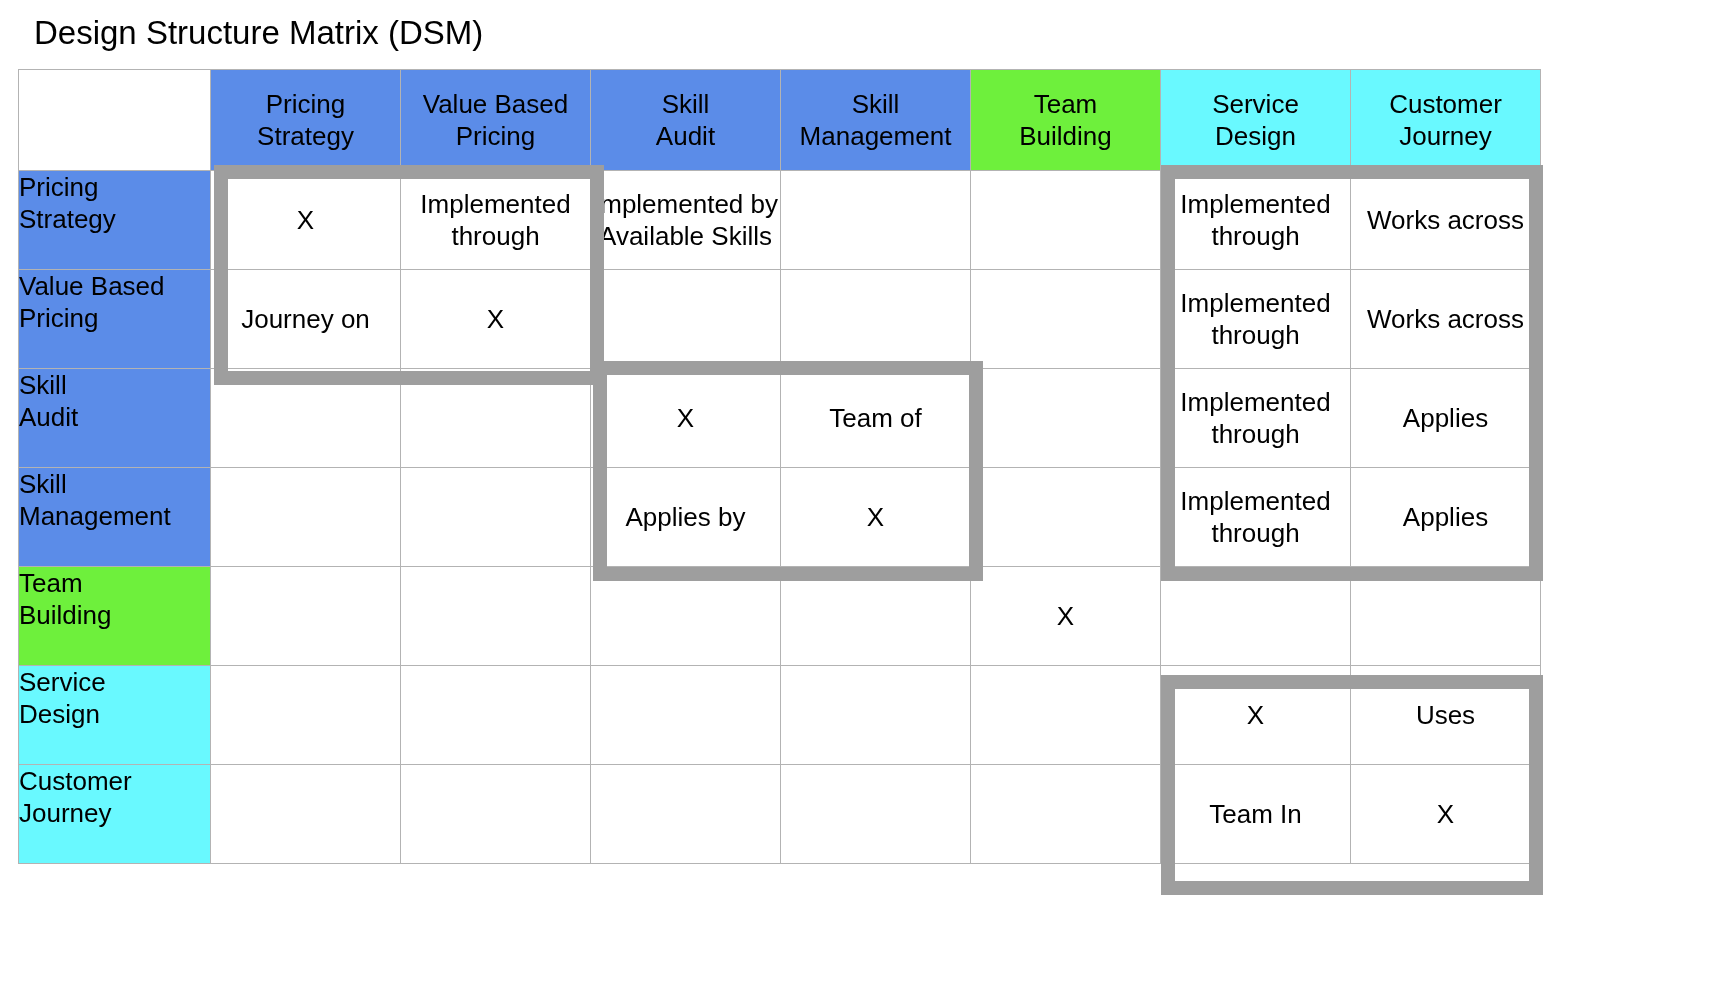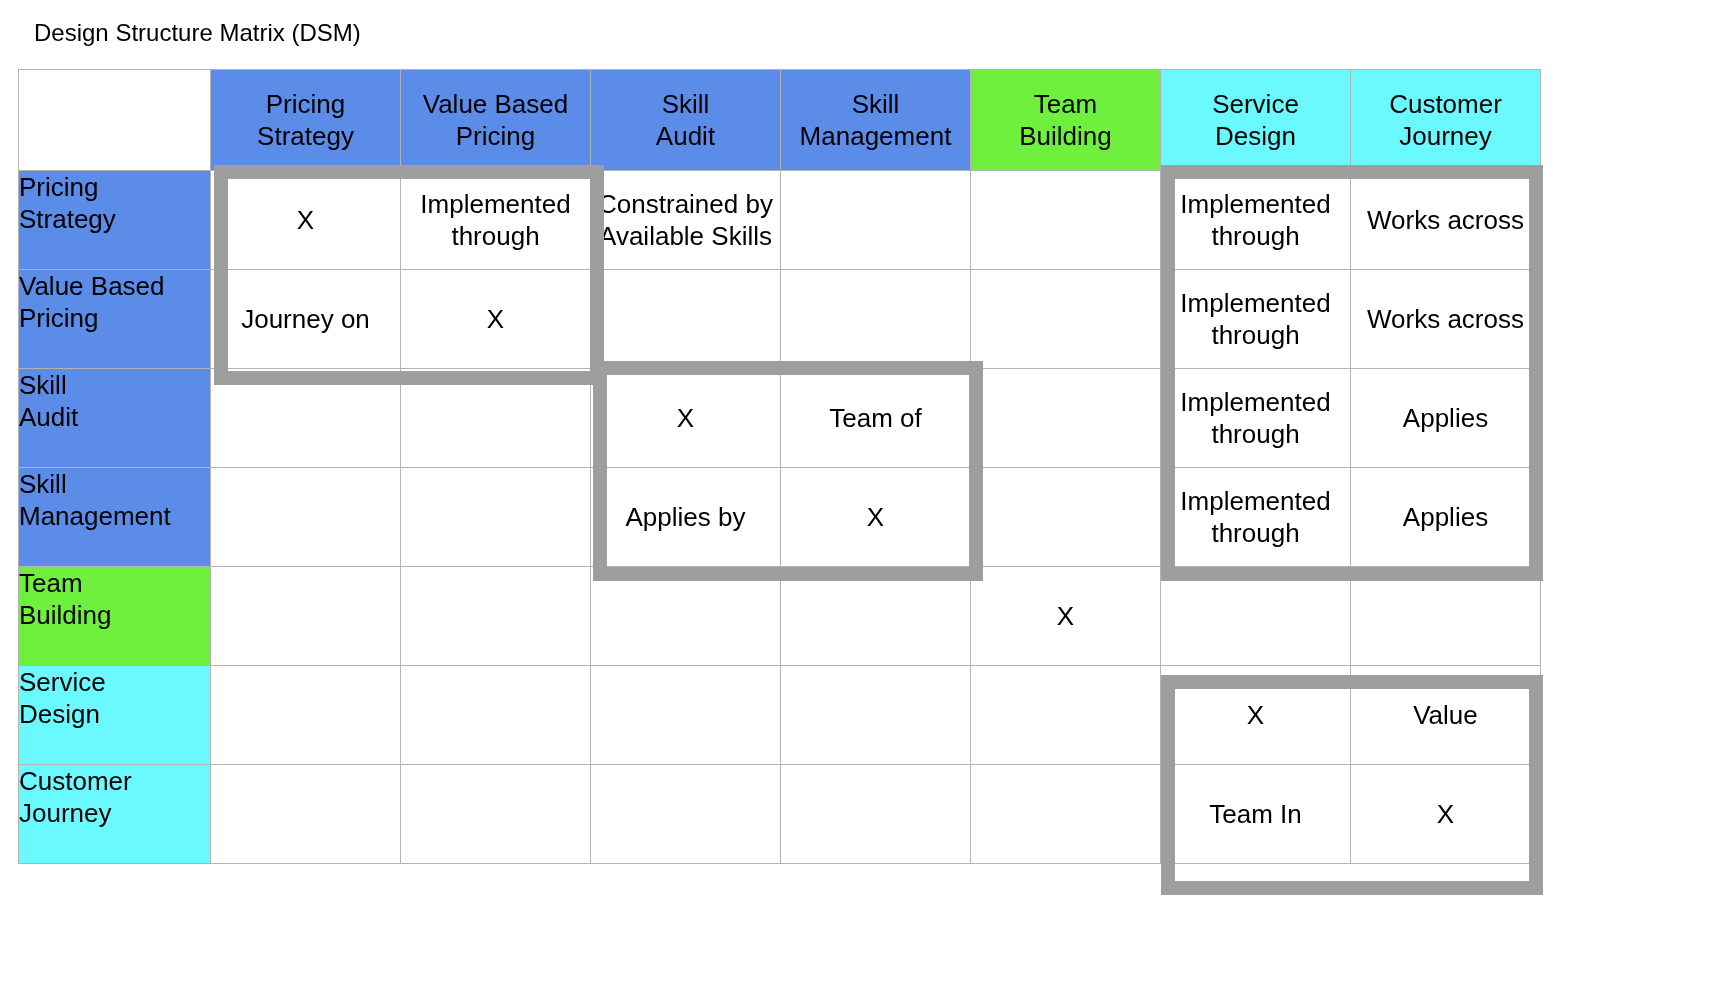--- a/index.html
+++ b/index.html
@@ -12,21 +12,21 @@
     height: 990px;
     font-family: "Liberation Sans", sans-serif;
     color: #000000;
     overflow: hidden;
   }
 
   #page-title {
     position: absolute;
     left: 34px;
     top: 12px;
-    font-size: 24px;
+    font-size: 33px;
     line-height: 42px;
     color: #000000;
     white-space: nowrap;
   }
 
   
   #matrix-wrap {
     position: absolute;
     left: 18px;
     top: 69px;
@@ -158,21 +158,21 @@
     </thead>
     <tbody>
 
       <tr>
         <td class="rowhead r-blue">
           <div>Pricing</div>
           <div>Strategy</div>
         </td>
         <td class="cell">X</td>
         <td class="cell">Implemented through</td>
-        <td class="cell">Constrained by Available Skills</td>
+        <td class="cell">Implemented by Available Skills</td>
         <td class="cell"></td>
         <td class="cell"></td>
         <td class="cell">Implemented through</td>
         <td class="cell">Works across</td>
       </tr>
 
       <tr>
         <td class="rowhead r-blue">
           <div>Value Based</div>
           <div>Pricing</div>
@@ -232,21 +232,21 @@
         <td class="rowhead r-cyan">
           <div>Service</div>
           <div>Design</div>
         </td>
         <td class="cell"></td>
         <td class="cell"></td>
         <td class="cell"></td>
         <td class="cell"></td>
         <td class="cell"></td>
         <td class="cell">X</td>
-        <td class="cell">Value</td>
+        <td class="cell">Uses</td>
       </tr>
 
       <tr>
         <td class="rowhead r-cyan">
           <div>Customer</div>
           <div>Journey</div>
         </td>
         <td class="cell"></td>
         <td class="cell"></td>
         <td class="cell"></td>

